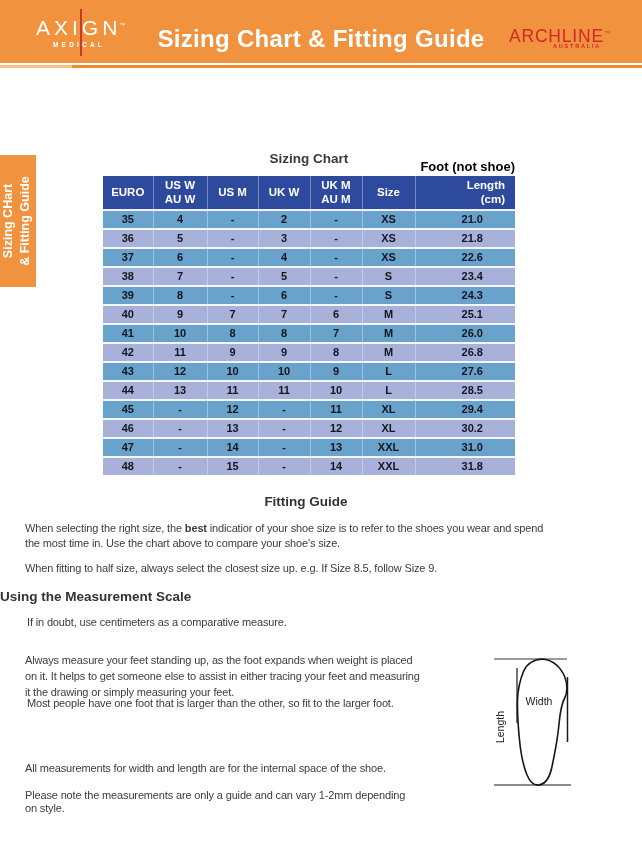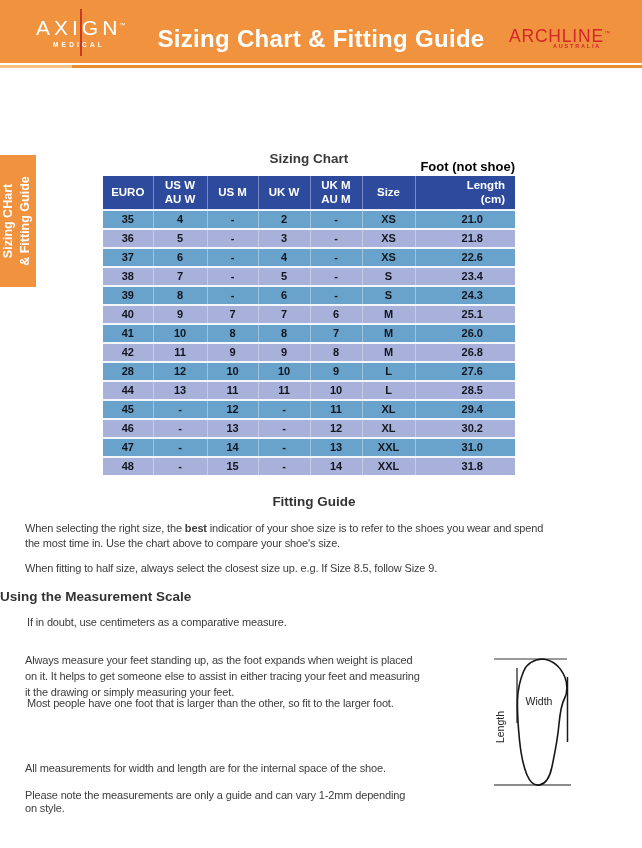--- a/index.html
+++ b/index.html
@@ -27,21 +27,21 @@
   .foot-note{position:absolute;left:397px;top:159px;width:118px;text-align:right;font-size:13px;font-weight:700;color:#000;}
   table.sizing{position:absolute;left:103px;top:176px;width:412px;border-collapse:collapse;table-layout:fixed;}
   table.sizing th{background:var(--header_blue);color:#fff;font-size:11.5px;font-weight:700;height:33px;vertical-align:middle;text-align:center;white-space:pre-line;line-height:13.5px;padding:0;}
   table.sizing td{font-size:11px;font-weight:700;color:#14161f;height:17px;line-height:17px;text-align:center;padding:0;border-top:2px solid rgba(255,255,255,.9);}
   table.sizing td:not(:first-child),table.sizing th:not(:first-child){border-left:1px solid rgba(255,255,255,.35);}
   table.sizing tbody tr:nth-child(odd) td{background:var(--row_blue);}
   table.sizing tbody tr:nth-child(even) td{background:var(--row_periwinkle);}
   table.sizing td.len{text-align:right;padding-right:32px;}
   table.sizing th.len{text-align:right;padding-right:10px;}
   
-  .h-fit{position:absolute;left:0;top:494px;width:612px;text-align:center;font-size:13.5px;font-weight:700;color:#333;margin-left:8px;}
+  .h-fit{position:absolute;left:0;top:494px;width:612px;text-align:center;font-size:13.5px;font-weight:700;color:#333;}
   .h-meas{position:absolute;left:0;top:589px;width:560px;text-align:left;font-size:13.5px;font-weight:700;color:#333;}
   .body-p{position:absolute;color:#3c3c3c;font-size:11px;letter-spacing:-.15px;white-space:pre-line;margin:0;}
   .p1{left:25px;top:521px;line-height:15.4px;}
   .p2{left:25px;top:561px;line-height:15px;}
   .m1{left:27px;top:616px;line-height:13.4px;}
   .m2{left:25px;top:652px;line-height:16px;}
   .m3{left:27px;top:697px;line-height:13.4px;}
   .m4{left:25px;top:762px;line-height:13.4px;}
   .m5{left:25px;top:789px;line-height:13.4px;}
   
@@ -163,21 +163,21 @@
         <tr>
           <td>42</td>
           <td>11</td>
           <td>9</td>
           <td>9</td>
           <td>8</td>
           <td>M</td>
           <td class="len">26.8</td>
         </tr>
         <tr>
-          <td>28</td>
+          <td>43</td>
           <td>12</td>
           <td>10</td>
           <td>10</td>
           <td>9</td>
           <td>L</td>
           <td class="len">27.6</td>
         </tr>
         <tr>
           <td>44</td>
           <td>13</td>

